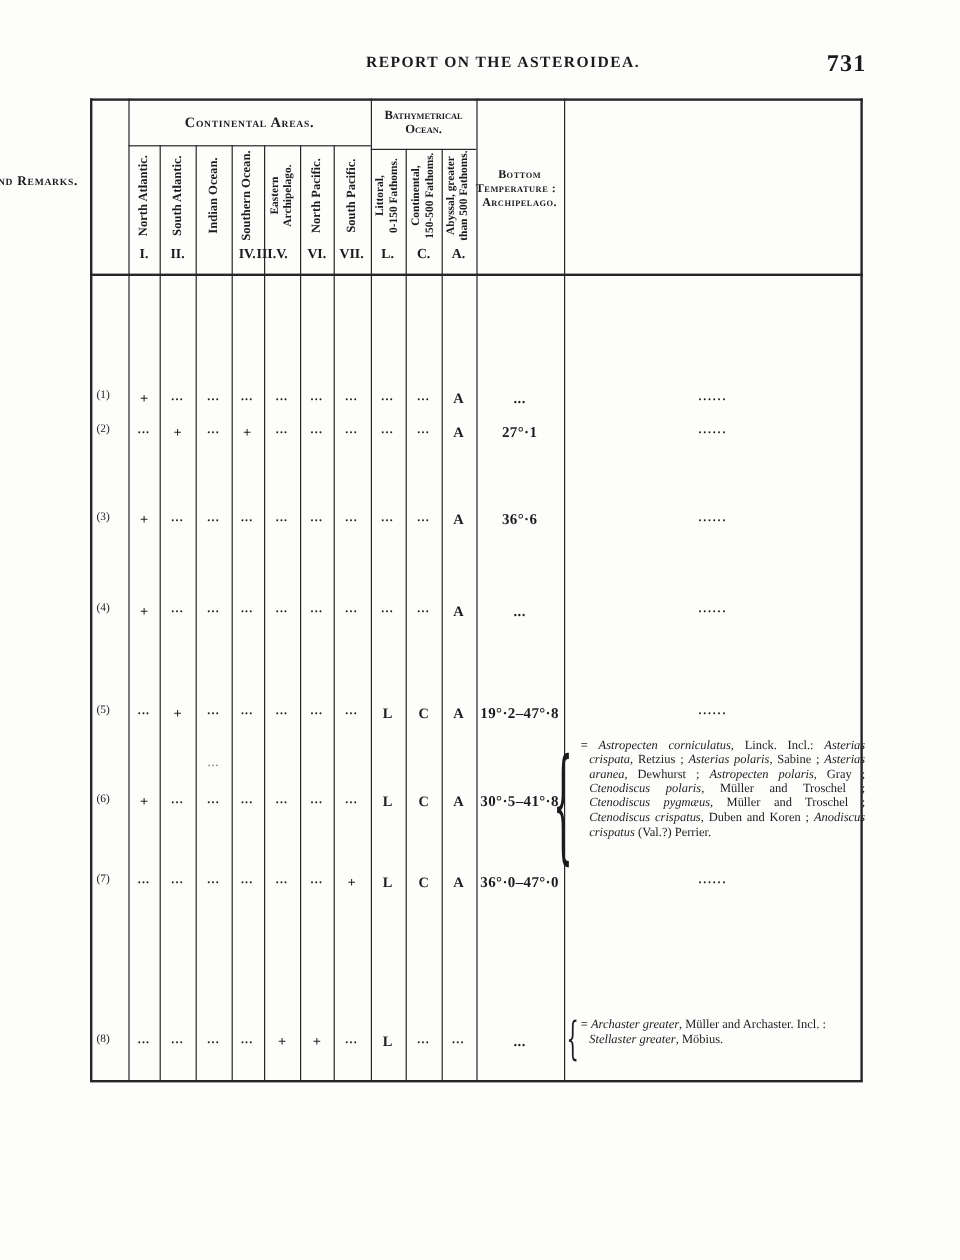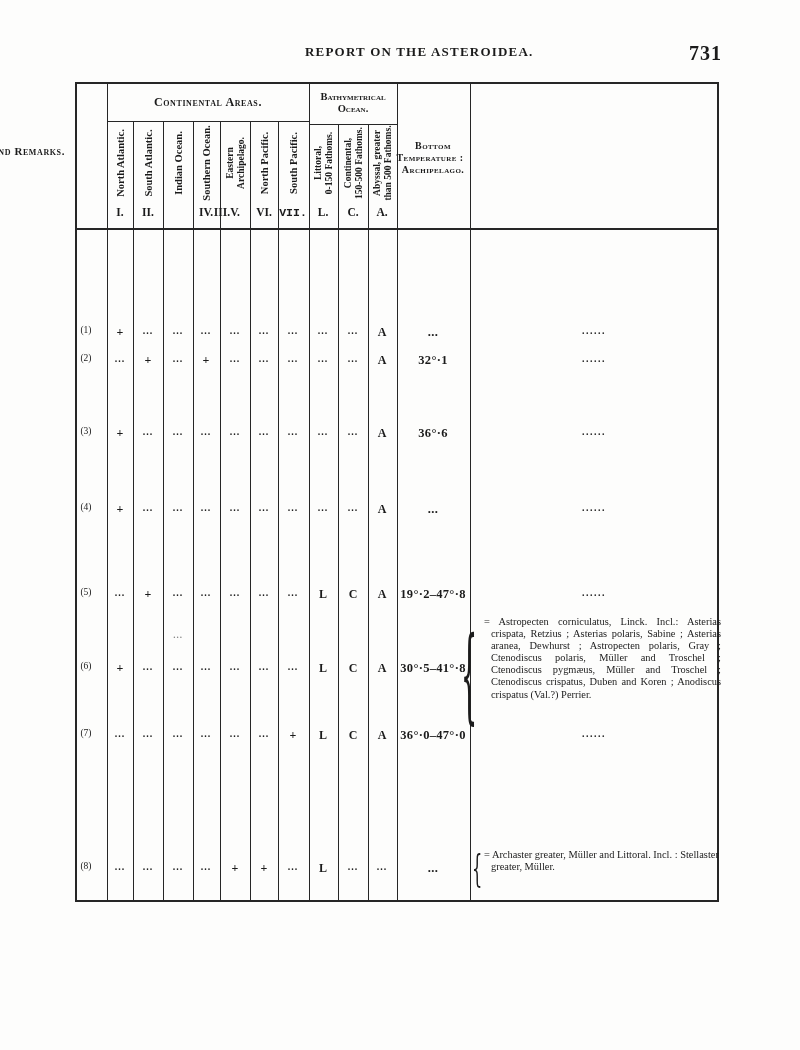--- a/index.html
+++ b/index.html
@@ -37,21 +37,21 @@
   .cell.remdots{font-size:10px;letter-spacing:1.5px;}
   .c-lab{left:86px;} .c0{left:120px;} .c1{left:148px;} .c2{left:178px;} .c3{left:206px;}
   .c4{left:235px;} .c5{left:264px;} .c6{left:293px;} .c7{left:323px;} .c8{left:353px;}
   .c9{left:382px;} .c-tmp{left:433px;} .c-rem{left:594px;}
   
   .remblock{
     position:absolute;left:484px;width:230px;
     font-size:10.4px;line-height:12.1px;text-align:justify;
     text-indent:-7px;padding-left:7px;
   }
-  .remblock .it{}
+  .remblock .it{font-style:italic;}
   .brace{position:absolute;font-family:"DejaVu Serif",serif;color:#1b1b1b;}
   .brace6{left:461px;top:613px;font-size:30px;transform:scaleY(3.45) scaleX(.85);transform-origin:top left;}
   .brace8{left:472px;top:845px;font-size:18px;transform:scaleY(2.1) scaleX(.9);transform-origin:top left;}
   .artifact{position:absolute;opacity:.55;font-size:9px;letter-spacing:1px;font-weight:bold;transform:translateX(-50%);}
 </style>
 </head>
 <body>
 
 <div class="abs title">REPORT ON THE ASTEROIDEA.</div>
 <div class="abs pageno">731</div>
@@ -119,21 +119,21 @@
     <div>Abyssal, greater</div>
     <div>than 500 Fathoms.</div>
   </div>
 
 <div class="numeral" style="left:120px;">I.</div>
 <div class="numeral" style="left:148px;">II.</div>
 <div class="numeral" style="left:178px;margin-left:44px;">III.</div>
 <div class="numeral" style="left:206px;">IV.</div>
 <div class="numeral" style="left:235px;">V.</div>
 <div class="numeral" style="left:264px;">VI.</div>
-<div class="numeral" style="left:293px;font-family:Liberation Mono, monospace;">VII.</div>
+<div class="numeral" style="left:293px;">VII.</div>
 <div class="numeral" style="left:323px;">L.</div>
 <div class="numeral" style="left:353px;">C.</div>
 <div class="numeral" style="left:382px;">A.</div>
 
 <div class="temphead" style="left:433px;top:140px;">Bottom</div>
 <div class="temphead" style="left:430px;top:152px;">Temperature :</div>
 <div class="temphead" style="left:433px;top:164px;">Archipelago.</div>
 
 <div class="remhead">Synonyma and Remarks.</div>
 
@@ -157,21 +157,21 @@
     <span class="cell dots c0">...</span>
     <span class="cell c1">+</span>
     <span class="cell dots c2">...</span>
     <span class="cell c3">+</span>
     <span class="cell dots c4">...</span>
     <span class="cell dots c5">...</span>
     <span class="cell dots c6">...</span>
     <span class="cell dots c7">...</span>
     <span class="cell dots c8">...</span>
     <span class="cell c9">A</span>
-    <span class="cell tempv c-tmp">32°·1</span>
+    <span class="cell tempv c-tmp">27°·1</span>
     <span class="cell remdots c-rem">......</span>
   </div>
 <div class="trow" style="top:426px;">
     <span class="cell rowlab c-lab">(3)</span>
     <span class="cell c0">+</span>
     <span class="cell dots c1">...</span>
     <span class="cell dots c2">...</span>
     <span class="cell dots c3">...</span>
     <span class="cell dots c4">...</span>
     <span class="cell dots c5">...</span>
@@ -255,13 +255,13 @@
     <span class="cell dots c9">...</span>
     <span class="cell tempv c-tmp dots">...</span>
   </div>
 
 <div class="artifact" style="left:178px;top:630px;">...</div>
 
 <div class="brace brace6">{</div>
 <div class="remblock" style="top:616px;"><span>= </span><span class="it">Astropecten corniculatus</span><span>, Linck.  Incl.: </span><span class="it">Asterias crispata</span><span>, Retzius ; </span><span class="it">Asterias polaris</span><span>, Sabine ; </span><span class="it">Asterias aranea</span><span>, Dewhurst ; </span><span class="it">Astropecten polaris</span><span>, Gray ; </span><span class="it">Ctenodiscus polaris</span><span>, Müller and Troschel ; </span><span class="it">Ctenodiscus pygmæus</span><span>, Müller and Troschel ; </span><span class="it">Ctenodiscus crispatus</span><span>, Duben and Koren ; </span><span class="it">Anodiscus crispatus</span><span> (Val.?) Perrier.</span></div>
 
 <div class="brace brace8">{</div>
-<div class="remblock" style="top:849px;text-align:left;"><span>= </span><span class="it">Archaster greater</span><span>, Müller and Littoral. Incl. : </span><span class="it">Stellaster greater</span><span>, Müller.</span></div>
+<div class="remblock" style="top:849px;text-align:left;"><span>= </span><span class="it">Archaster greater</span><span>, Müller and Archaster. Incl. : </span><span class="it">Stellaster greater</span><span>, Möbius.</span></div>
 
 </body></html>

